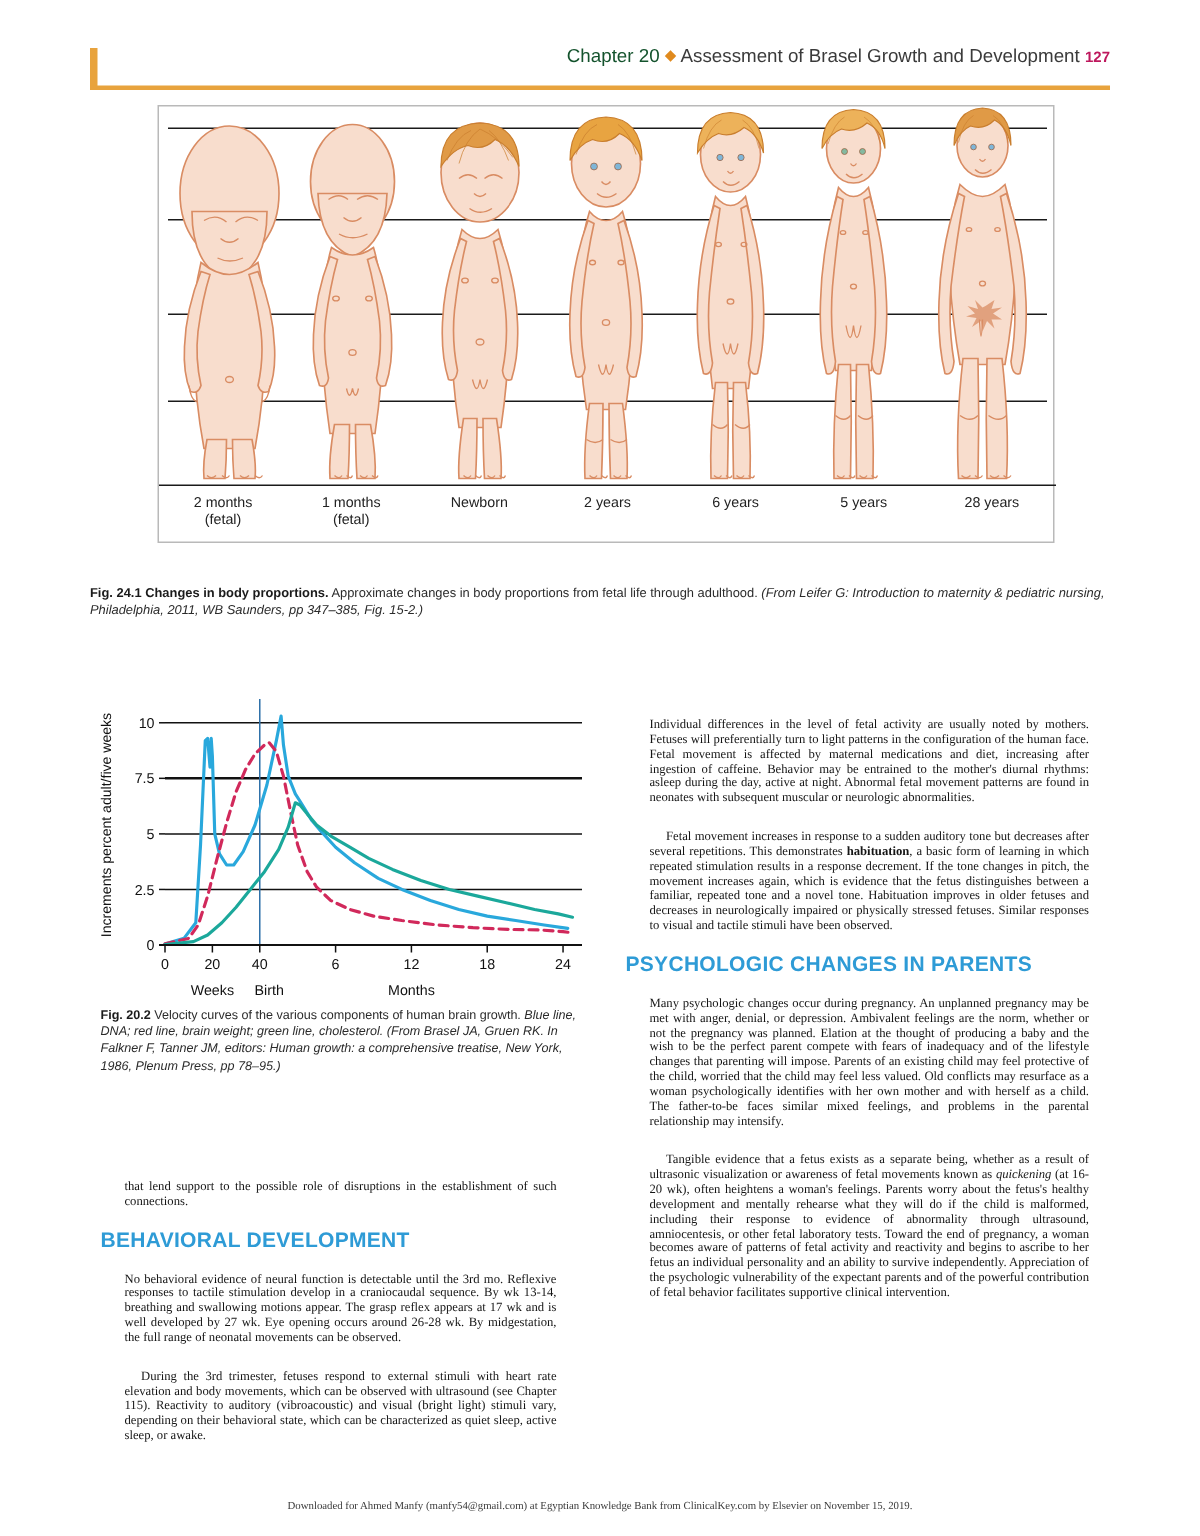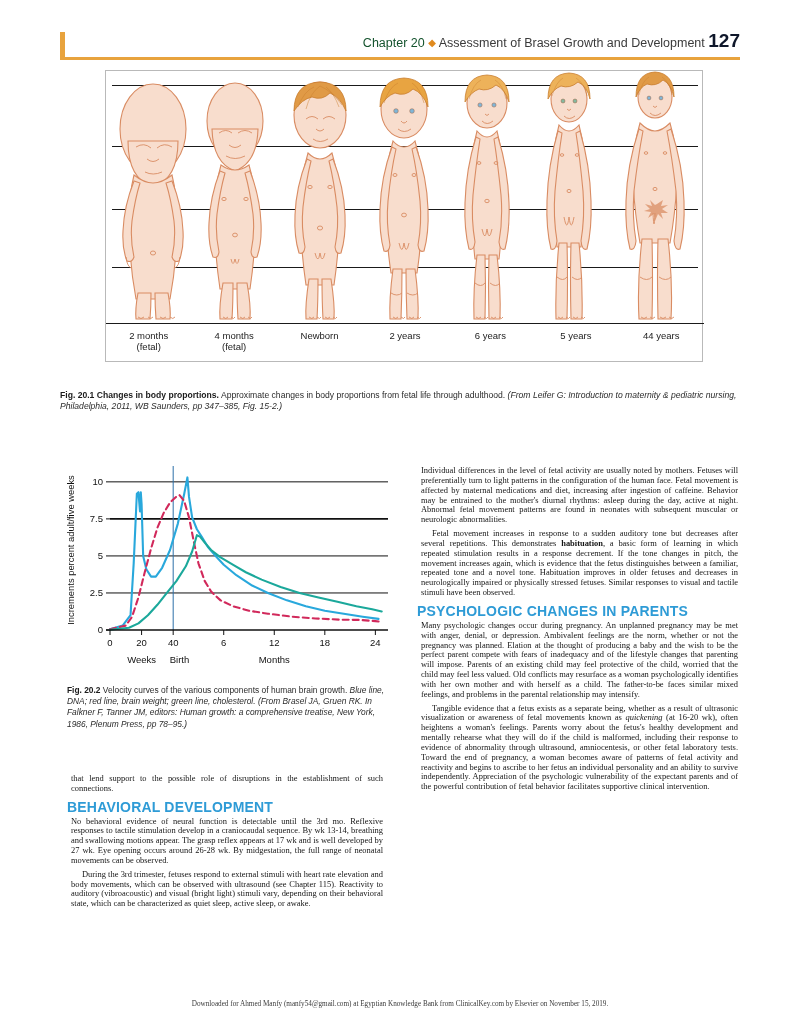--- a/index.html
+++ b/index.html
@@ -26,21 +26,21 @@
     background:#E8A33D;
   }
   .runhead-text {
     position:absolute; right:0; top:0;
     font-family:"Liberation Sans", sans-serif;
     font-size:12.5px; white-space:nowrap;
     color:#3a3a3a;
   }
   .runhead-text .chap { color:#14532d; }
   .runhead-text .dia { color:#E08A1E; font-size:10px; vertical-align:1px; }
-  .runhead-text .pg { font-weight:bold; color:#0f172a; font-size:19px; }
+  .runhead-text .pg { font-weight:bold; color:#be185d; font-size:10px; }
 
   
   .fig1-box {
     position:absolute; left:105px; top:70px; width:598px; height:292px;
     border:1px solid #b9b9b9; background:#ffffff;
   }
   .fig1-figures {
     position:absolute; left:0; top:0; width:598px; height:252px;
     overflow:hidden;
   }
@@ -69,38 +69,38 @@
     font-family:"Liberation Sans", sans-serif;
     font-size:8.6px; line-height:11.4px; color:#2b2b2b;
     text-align:left;
   }
   .caption b { font-weight:bold; color:#1b1b1b; }
   .caption i { font-style:italic; }
   #fig1-caption {
     position:absolute; left:60px; top:390px; width:682px;
   }
   #fig2-caption {
-    position:absolute; left:67px; top:685px; width:318px;
+    position:absolute; left:67px; top:671px; width:318px;
     font-size:8.4px; line-height:11.2px;
   }
 
   
   .fig2-wrap {
     position:absolute; left:62px; top:462px; width:330px; height:218px;
   }
 
   
   .col {
     position:absolute;
     font-family:"Liberation Serif", serif;
     font-size:8.45px; line-height:9.85px;
     text-align:justify;
     color:#151515;
   }
-  .col p { margin:4px; text-indent:11px;font-family:Liberation Serif, serif; }
+  .col p { margin:16px; text-indent:11px;font-family:Liberation Serif, serif; }
   .col p.noind { text-indent:0; }
   .col h2 {
     font-family:"Liberation Sans", sans-serif;
     font-size:14px; font-weight:bold; color:#2E9BD6;
     margin:9px 0 2px 0; letter-spacing:0.2px;
     text-align:left;
   }
   .col b { font-weight:bold; }
   .col i { font-style:italic; }
 
@@ -354,48 +354,48 @@
       </svg>
     </div>
   </div>
 
   <div class="fig1-labels">
     <div class="fig1-label">
       <div>2 months</div>
       <div>(fetal)</div>
     </div>
     <div class="fig1-label">
-      <div>4 months</div>
+      <div>1 months</div>
       <div>(fetal)</div>
     </div>
     <div class="fig1-label">
       <div>Newborn</div>
       <div></div>
     </div>
     <div class="fig1-label">
       <div>2 years</div>
       <div></div>
     </div>
     <div class="fig1-label">
       <div>6 years</div>
       <div></div>
     </div>
     <div class="fig1-label">
       <div>5 years</div>
       <div></div>
     </div>
     <div class="fig1-label">
-      <div>44 years</div>
+      <div>28 years</div>
       <div></div>
     </div>
   </div>
 </div>
 
 <div id="fig1-caption" class="caption">
-  <b>Fig. 20.1</b>
+  <b>Fig. 24.1</b>
   <b>Changes in body proportions.</b>
   <span>Approximate changes in body proportions from fetal life through adulthood.</span>
   <i>(From Leifer G: Introduction to maternity &amp; pediatric nursing, Philadelphia, 2011, WB Saunders, pp 347–385, Fig. 15-2.)</i>
 </div>
 
 <div class="fig2-wrap">
   <svg id="chart-svg" width="330" height="218" viewBox="0 0 330 218">
       <line x1="48" y1="130.96296296296296" x2="326" y2="130.96296296296296" stroke="#111" stroke-width="1"></line>
       <line x1="48" y1="93.92592592592594" x2="326" y2="93.92592592592594" stroke="#111" stroke-width="1"></line>
       <line x1="48" y1="56.888888888888886" x2="326" y2="56.888888888888886" stroke="#111" stroke-width="1.7"></line>

